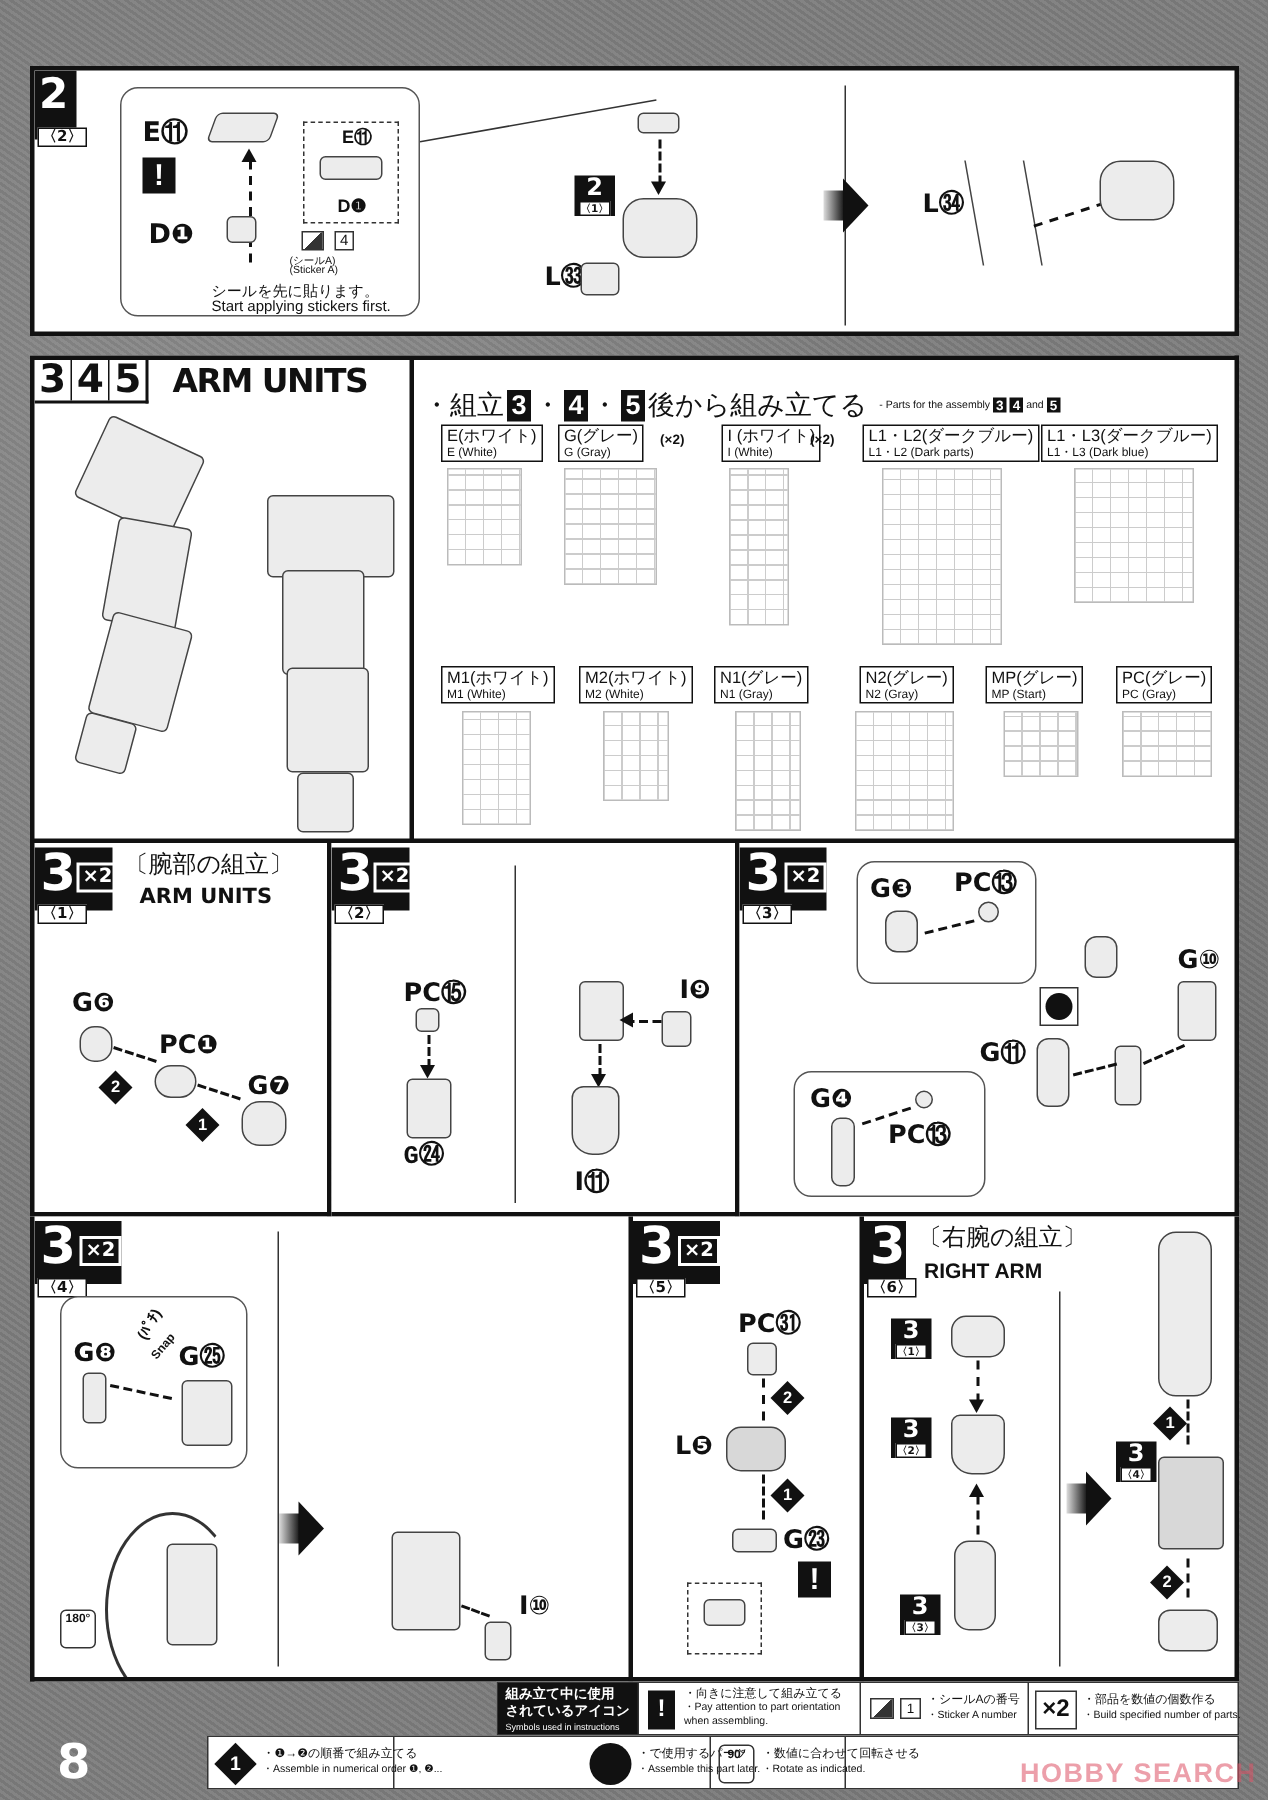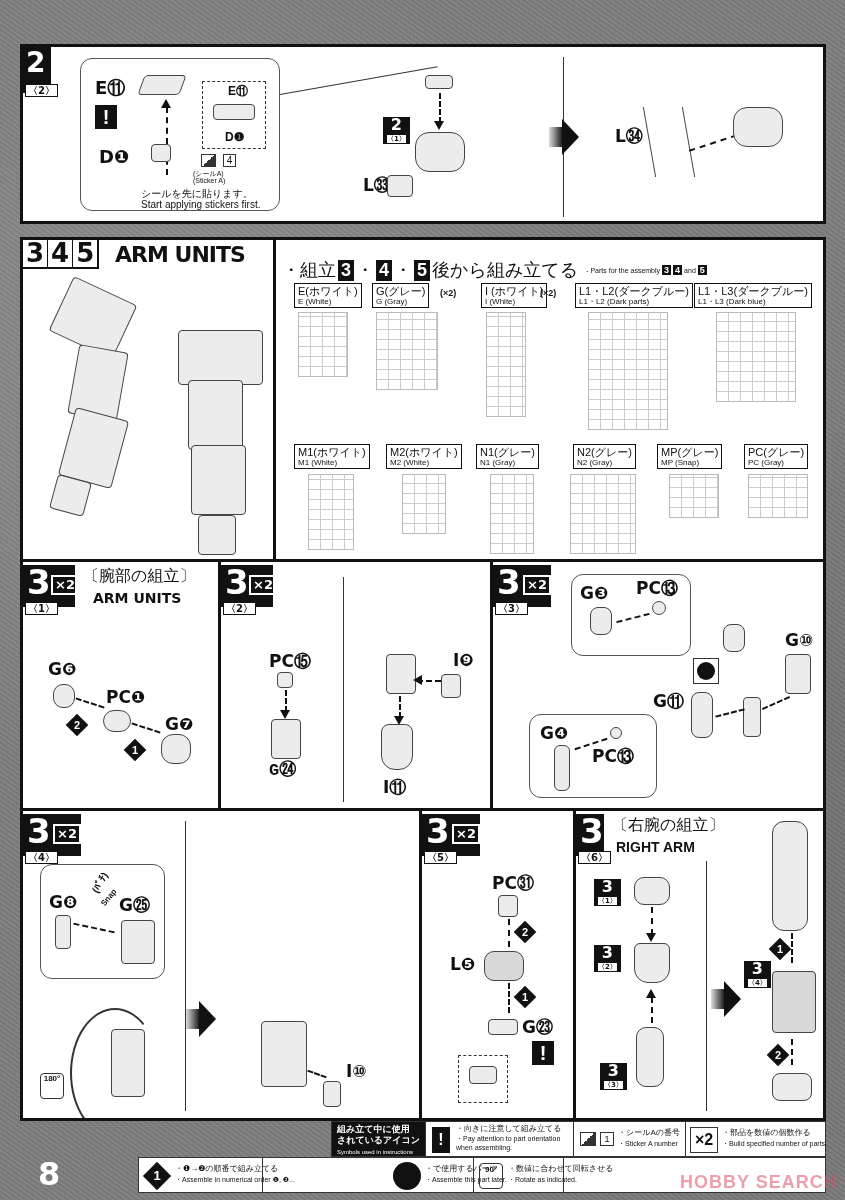--- a/index.html
+++ b/index.html
@@ -190,21 +190,21 @@
   <div class="sprue" style="left:214px;top:234px;width:44px;height:80px;"></div>
 
   <div class="partbox" style="left:297px;top:204px;">
       <span class="jp">N2(グレー)</span>
       <span class="en">N2 (Gray)</span>
     </div>
   <div class="sprue" style="left:294px;top:234px;width:66px;height:80px;"></div>
 
   <div class="partbox" style="left:381px;top:204px;">
       <span class="jp">MP(グレー)</span>
-      <span class="en">MP (Snap)</span>
+      <span class="en">MP (Start)</span>
     </div>
   <div class="sprue" style="left:393px;top:234px;width:50px;height:44px;"></div>
 
   <div class="partbox" style="left:468px;top:204px;">
       <span class="jp">PC(グレー)</span>
       <span class="en">PC (Gray)</span>
     </div>
   <div class="sprue" style="left:472px;top:234px;width:60px;height:44px;"></div>
 </div>
 

